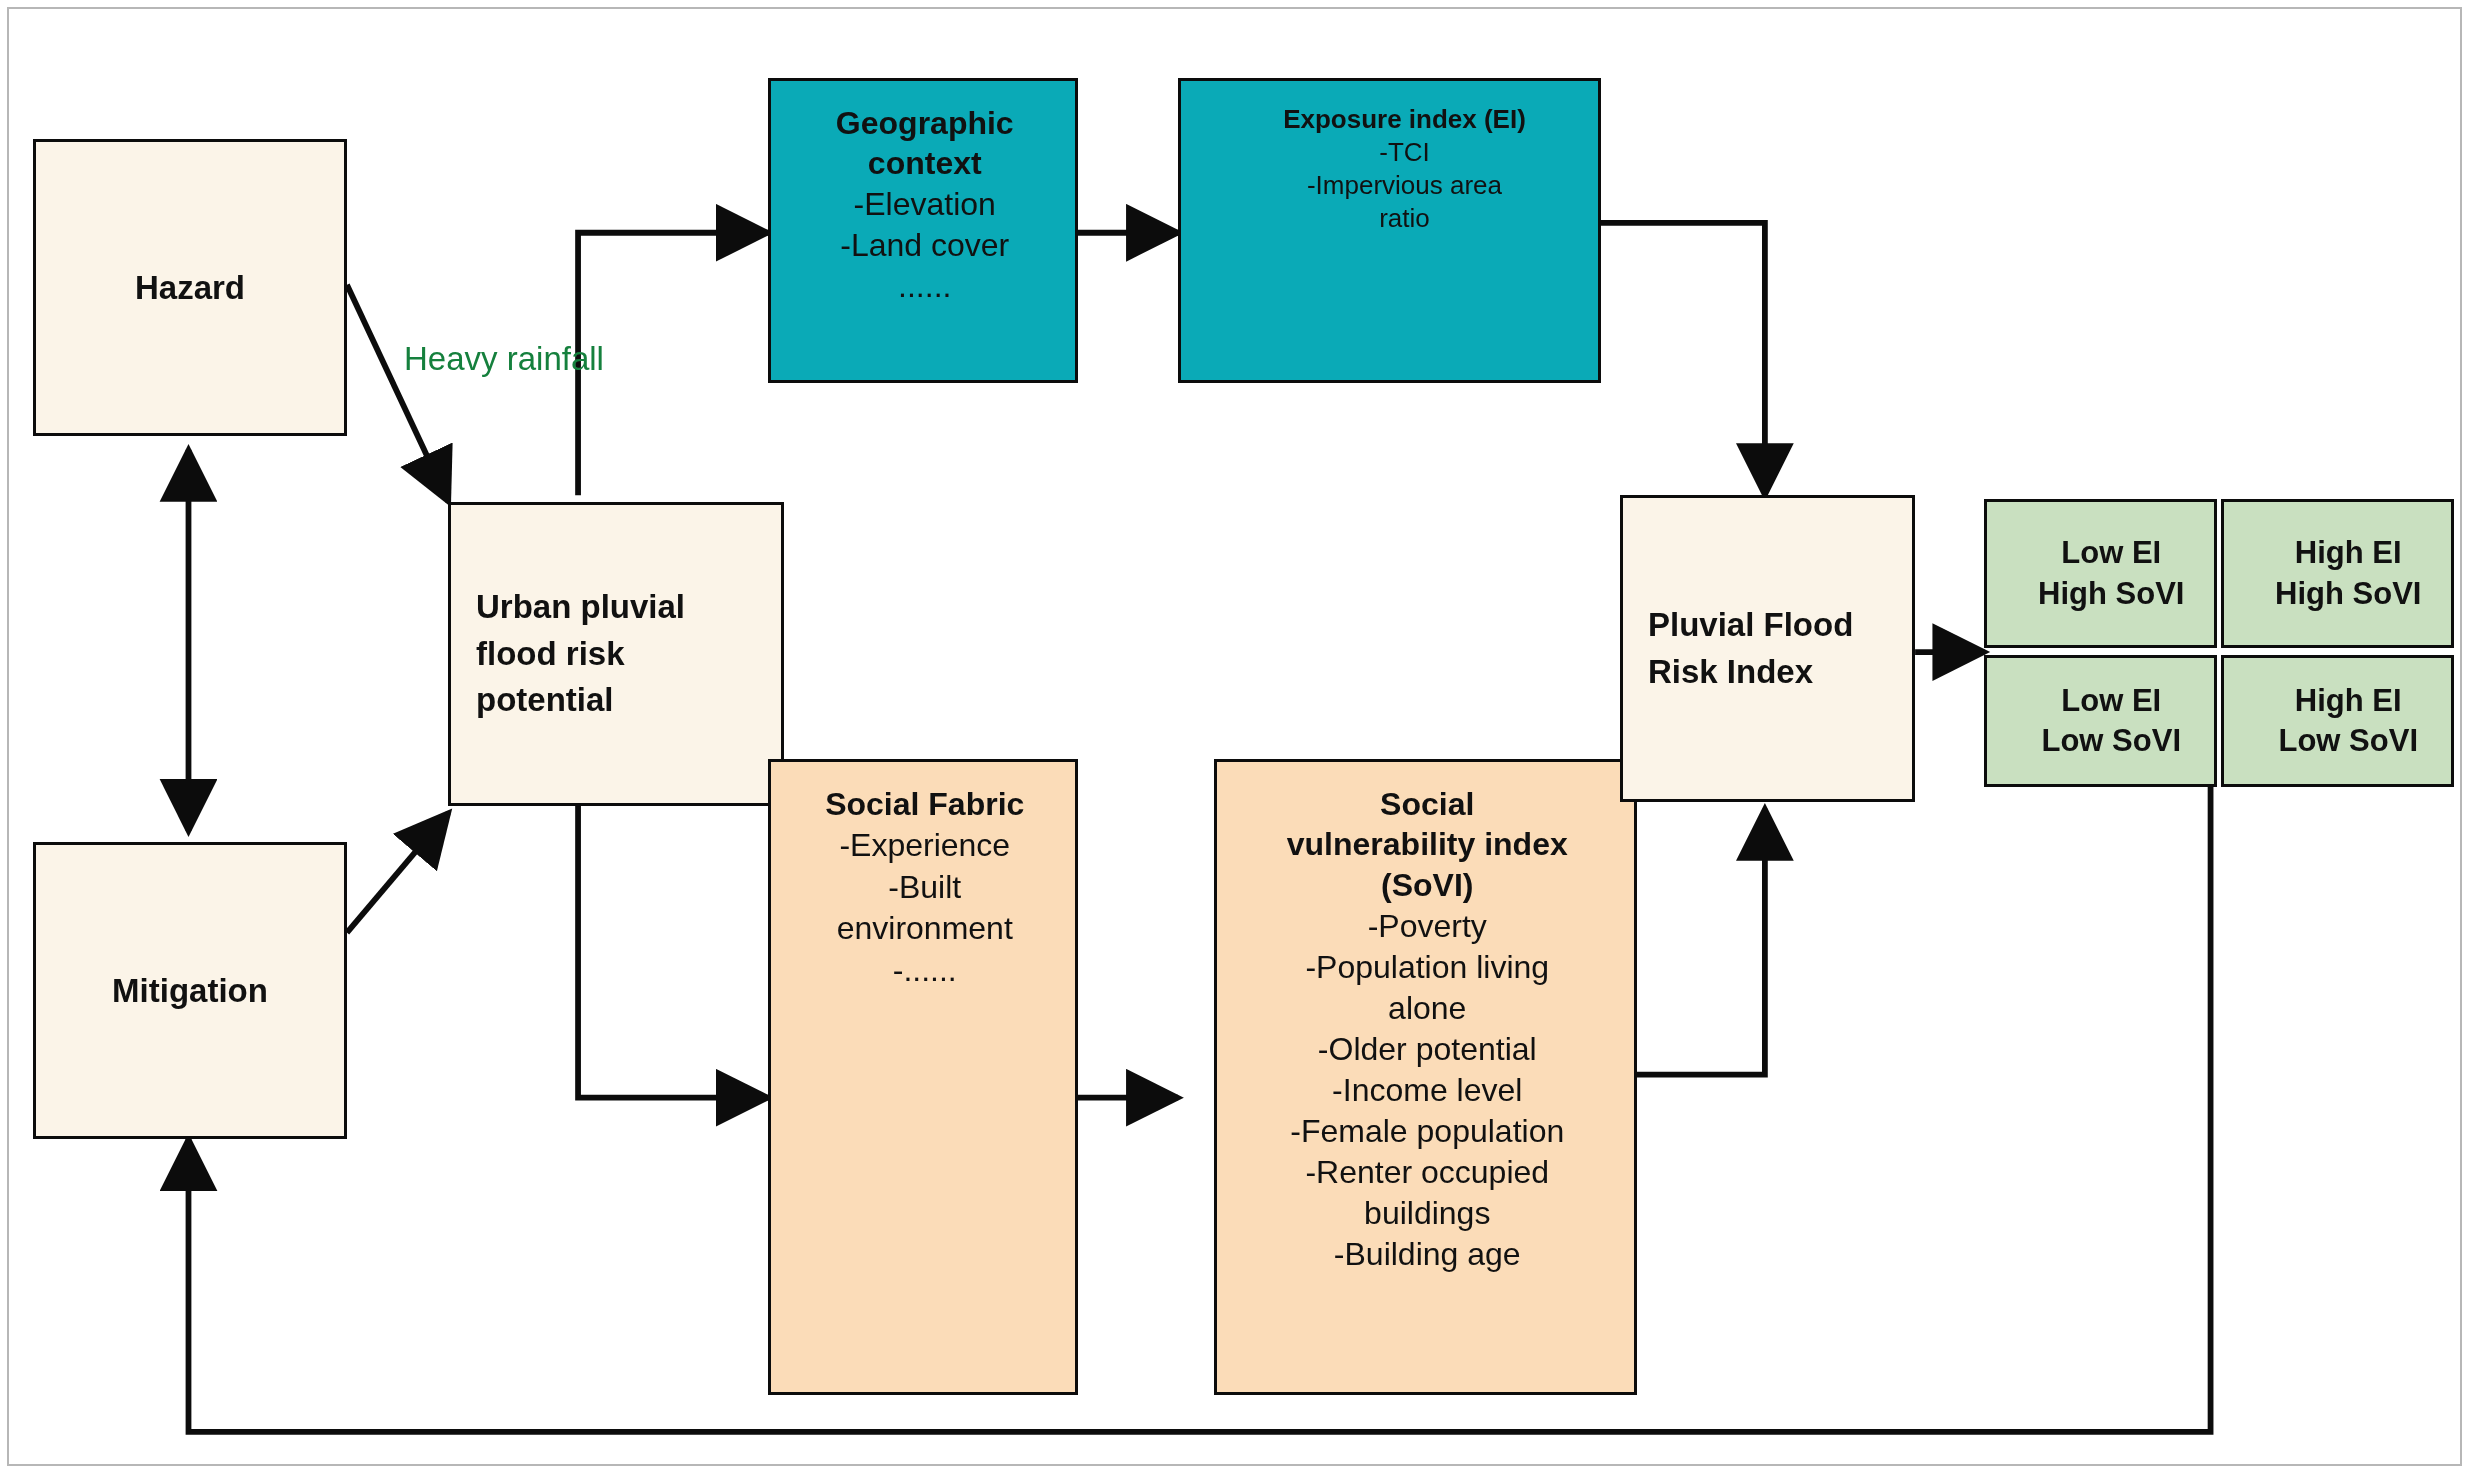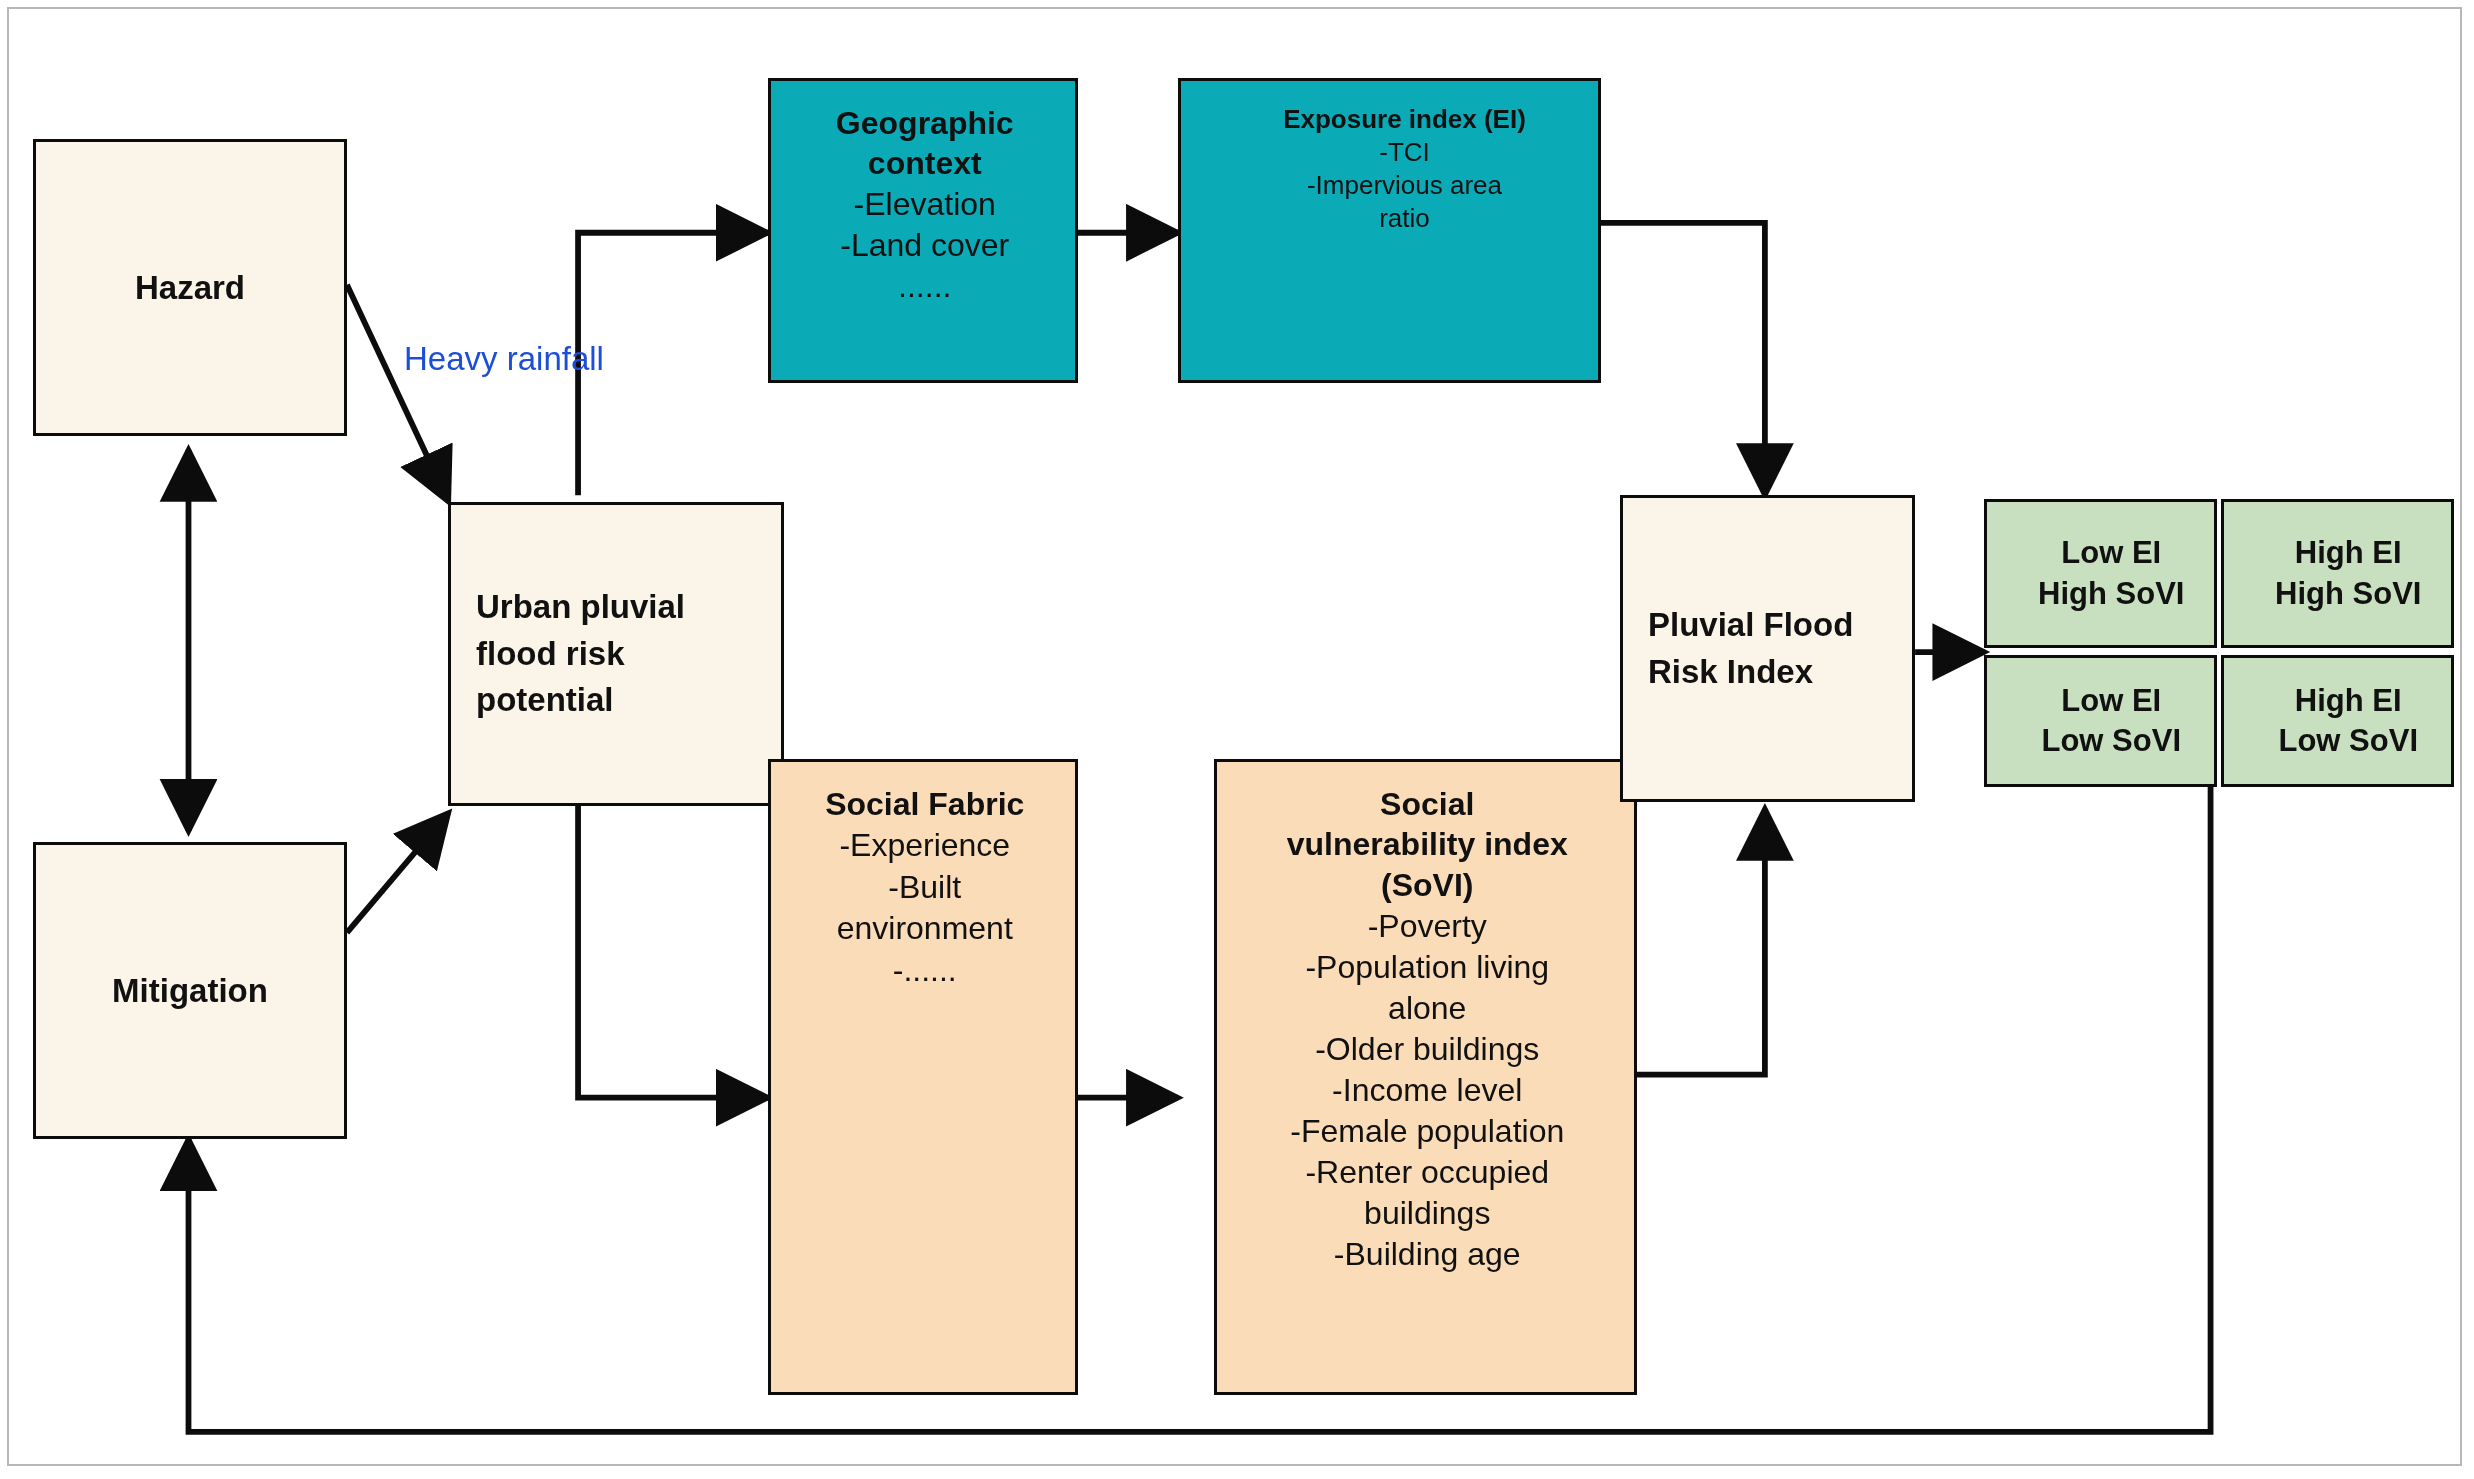--- a/index.html
+++ b/index.html
@@ -71,21 +71,21 @@
   svg.wires {
     position: absolute;
     left: 0;
     top: 0;
     width: 2475px;
     height: 1479px;
     pointer-events: none;
   }
   .edge-label {
     position: absolute;
-    color: #1d4ed8;
+    color: #15803d;
     line-height: 1.18;
   }
 </style>
 </head>
 <body>
 
 <div id="canvas">
 
   <div class="frame"></div>
 
@@ -189,21 +189,21 @@
     <span class="line">-......</span>
   </div>
 
   <div class="node orange left-box pad" style="left:1178px; top:759px; width:423px; height:636px; font-size:32px; line-height:1.28;margin-left:36px;">
     <span class="title">Social</span>
     <span class="title">vulnerability index</span>
     <span class="title">(SoVI)</span>
     <span class="line">-Poverty</span>
     <span class="line">-Population living</span>
     <span class="line">alone</span>
-    <span class="line">-Older buildings</span>
+    <span class="line">-Older potential</span>
     <span class="line">-Income level</span>
     <span class="line">-Female population</span>
     <span class="line">-Renter occupied</span>
     <span class="line">buildings</span>
     <span class="line">-Building age</span>
   </div>
 
   <div class="node cream vmid" style="left:1620px; top:495px; width:295px; height:307px; font-size:33px; font-weight:bold; line-height:1.42;">
     <span class="line">Pluvial Flood</span>
     <span class="line">Risk Index</span>

